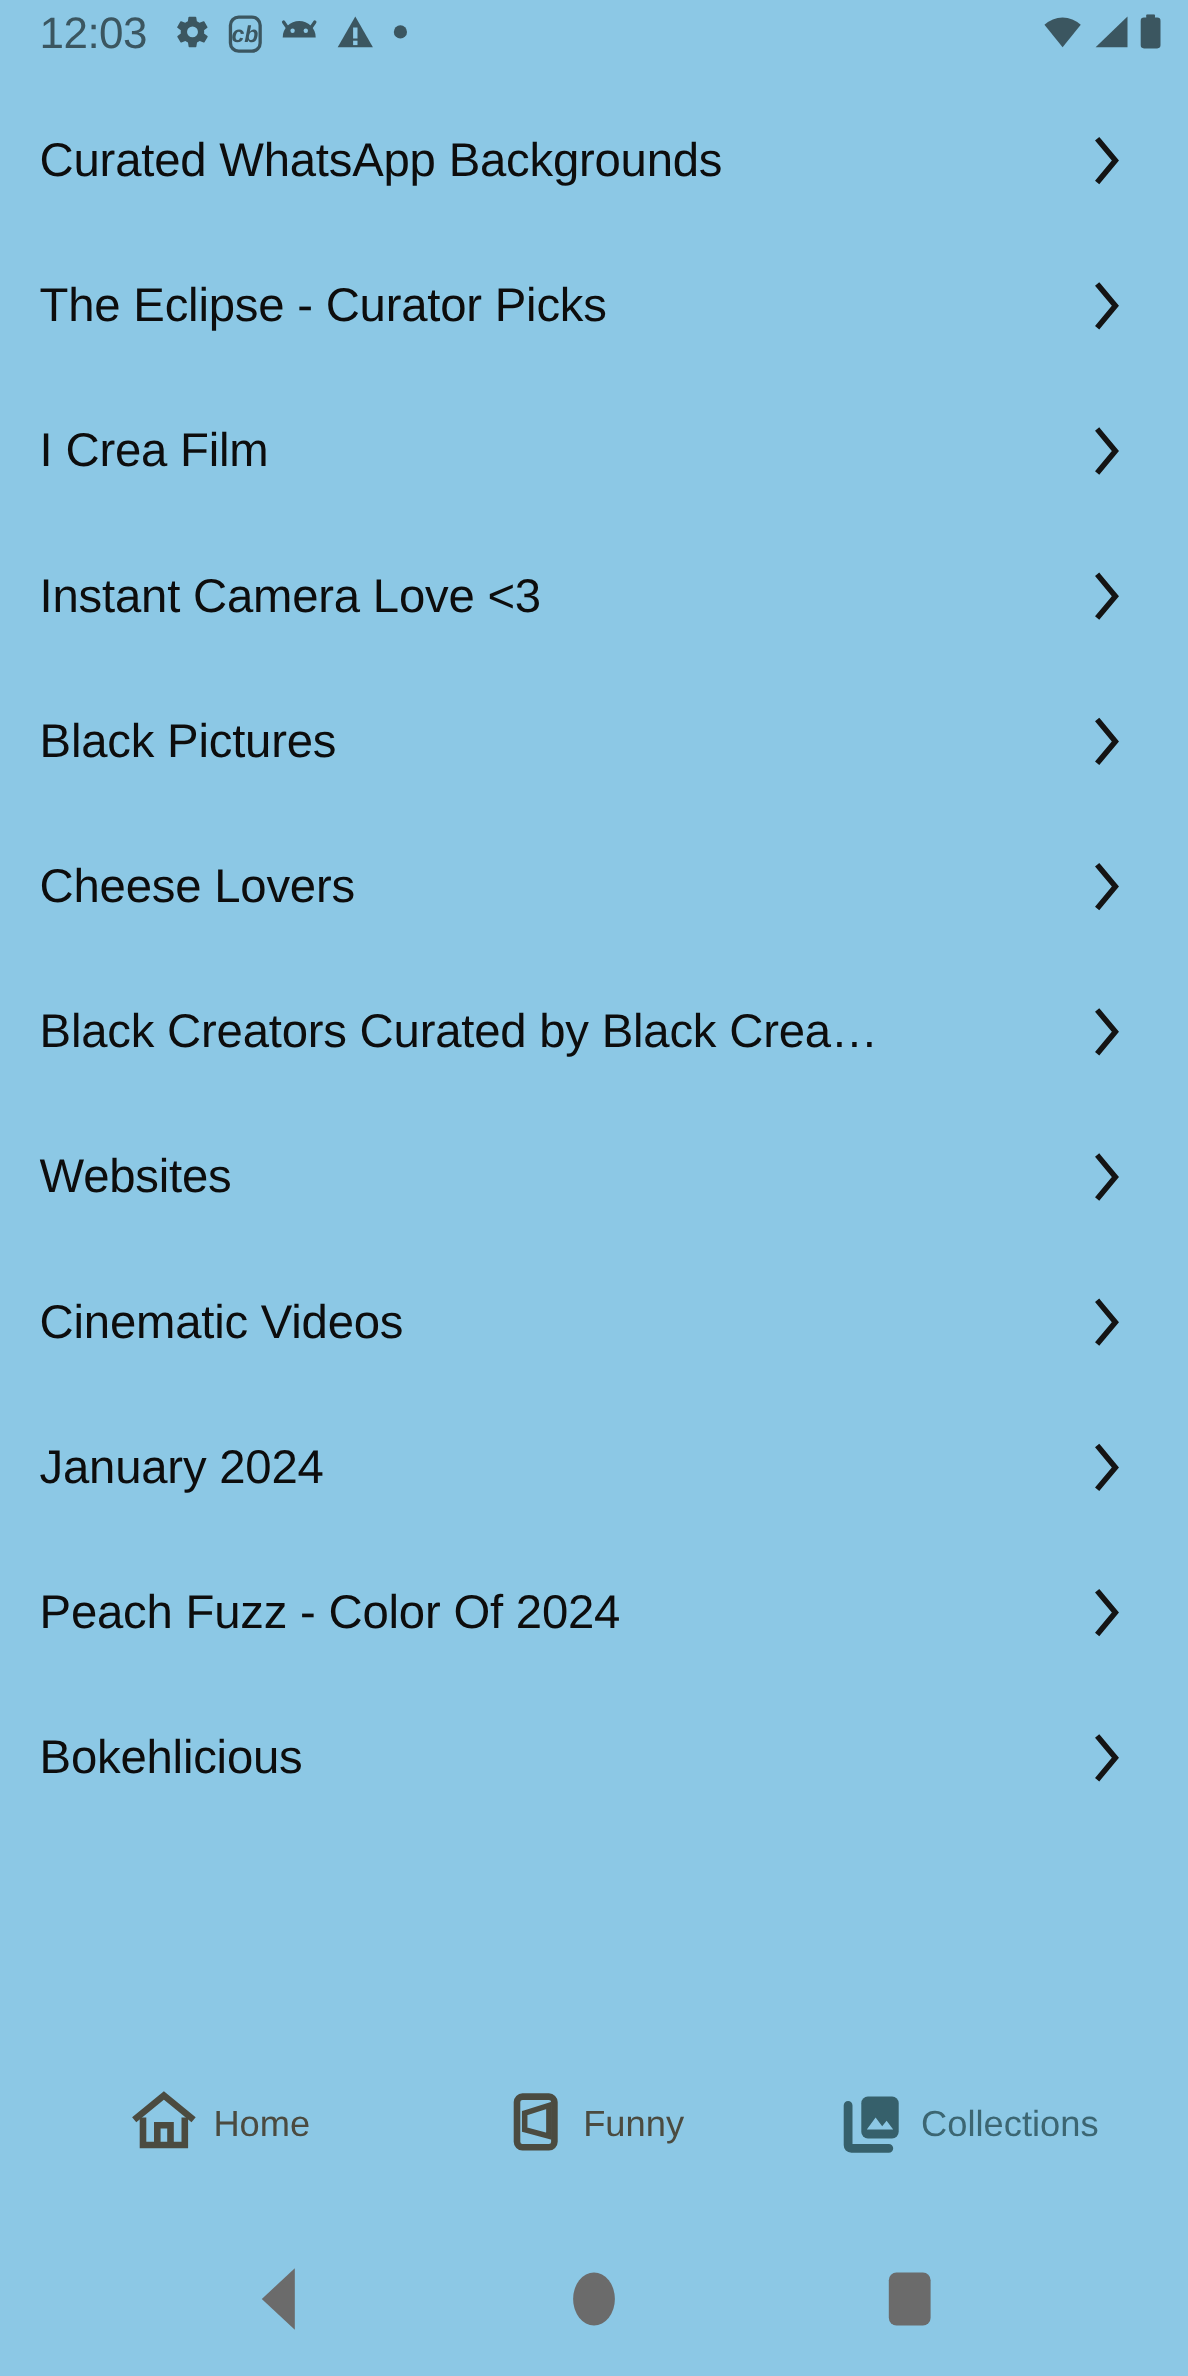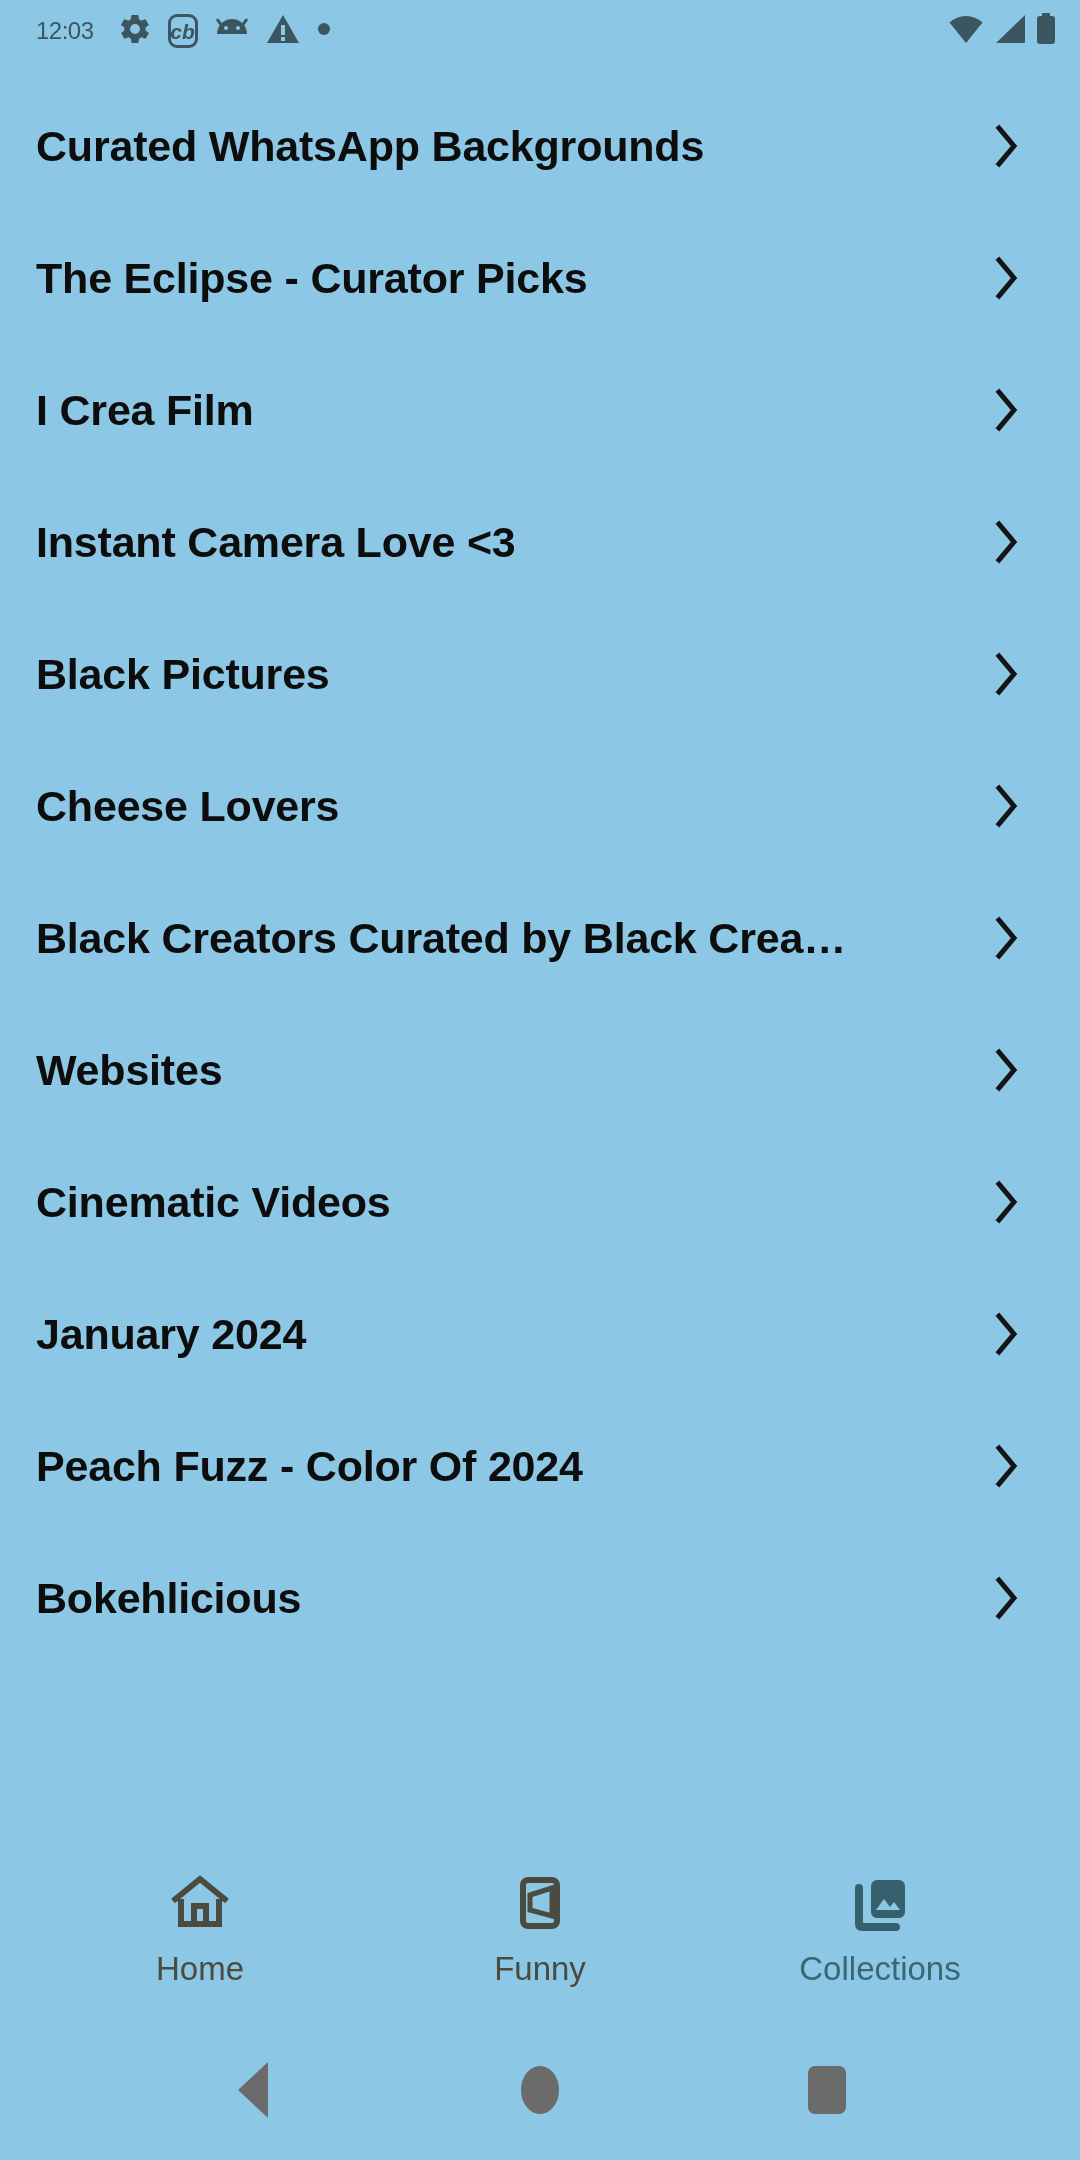--- a/index.html
+++ b/index.html
@@ -20,21 +20,21 @@
   #status-bar {
     height:62px;
     flex:0 0 62px;
     display:flex; align-items:center;
     padding:0 24px 0 36px;
     color:#3b5660;
   }
   #status-left { display:flex; align-items:center; gap:16px; }
   #status-right { margin-left:auto; display:flex; align-items:center; gap:10px; }
   #clock {
-    font-size:24px;
+    font-size:40px;
     font-weight:400;
     letter-spacing:-0.5px;
     color:#3b5660;
     margin-right:8px;
   }
   .sicon { display:block; }
   .cb-badge {
     width:30px; height:34px;
     border:3px solid #3b5660;
     border-radius:9px;
@@ -52,21 +52,21 @@
   .list-item {
     height:132px;
     display:flex;
     align-items:center;
     padding:0 60px 0 36px;
     cursor:pointer;
   }
   .list-item-label {
     flex:1 1 auto;
     font-size:43px;
-    font-weight:700;
+    font-weight:400;
     color:#0d0d0d;
     letter-spacing:-0.2px;
     white-space:nowrap;
     overflow:hidden;
     text-overflow:ellipsis;
     padding-right:30px;
   }
   .chevron-right {
     flex:0 0 auto;
     width:26px; height:44px;
@@ -75,21 +75,21 @@
 
   
   #bottom-nav {
     flex:0 0 170px;
     display:flex;
     align-items:center;
     justify-content:space-around;
     padding:0 30px 8px 30px;
   }
   .nav-tab {
-    display:flex; flex-direction:column;
+    display:flex; flex-direction:row;
     align-items:center; justify-content:center;
     gap:14px;
     width:240px;
     cursor:pointer;
   }
   .nav-icon { display:block; height:62px; }
   .nav-label {
     font-size:33px;
     letter-spacing:0px;
     color:#4b4b40;

